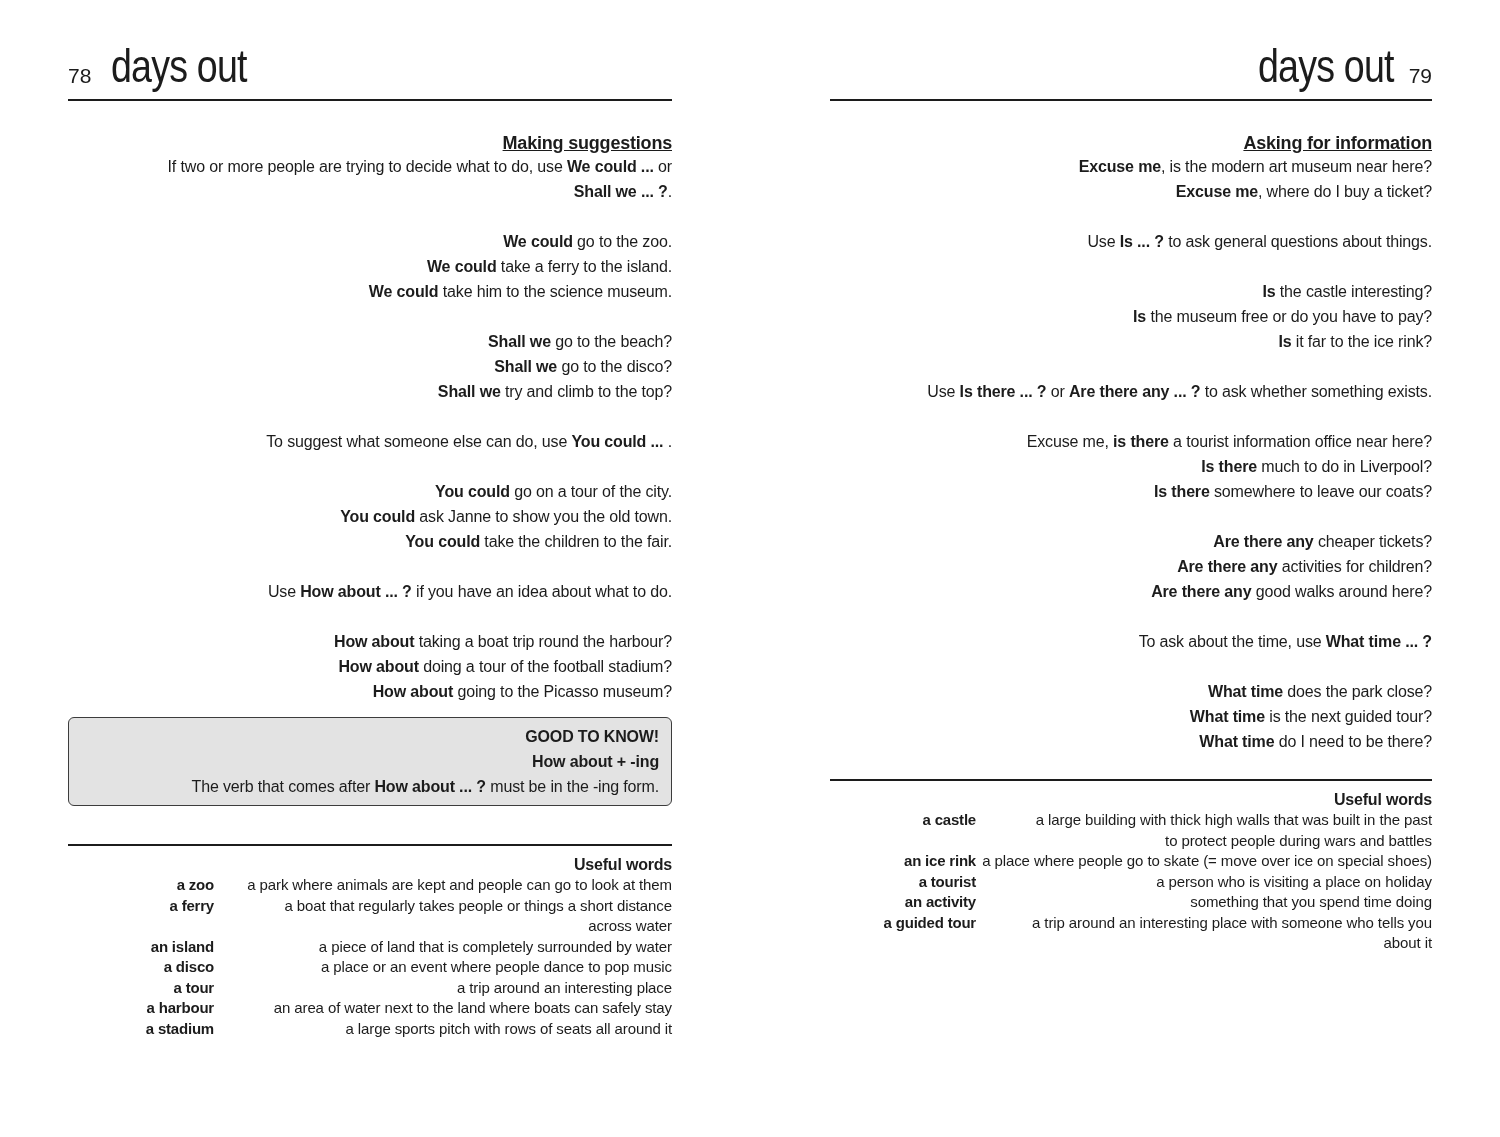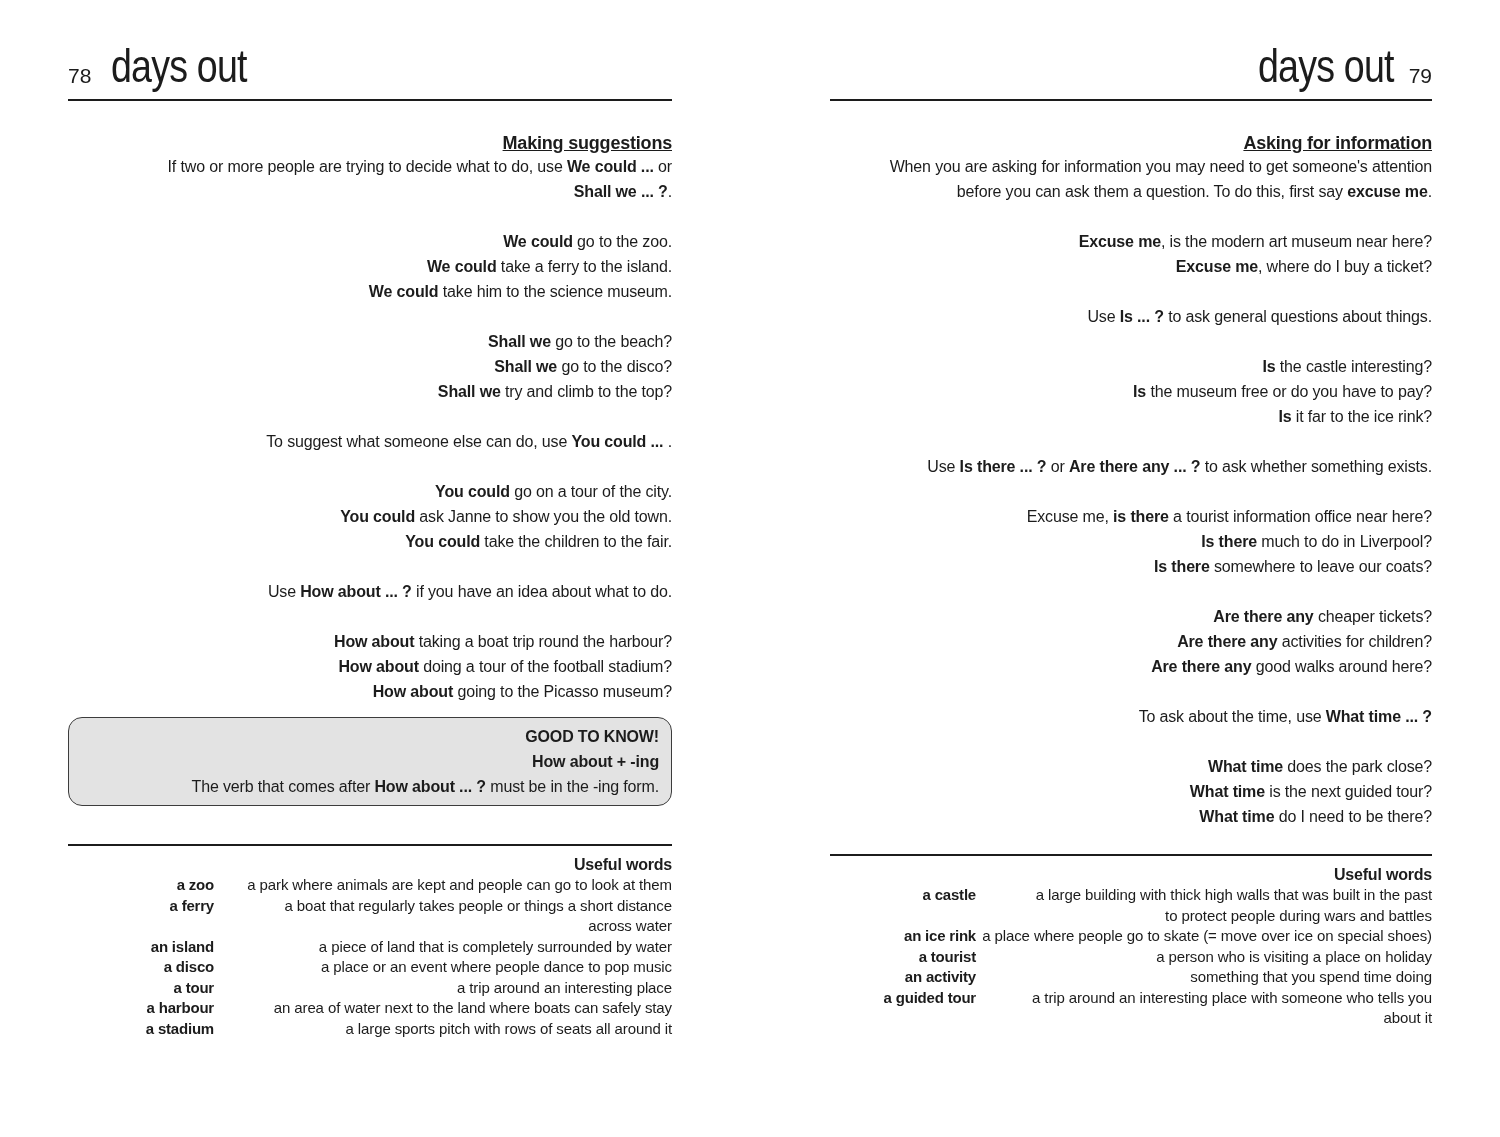--- a/index.html
+++ b/index.html
@@ -37,21 +37,21 @@
 
   .flow { font-size: 16px; letter-spacing: -0.15px; }
   .line { line-height: 25px; white-space: nowrap; }
   .line b { font-weight: 700; }
   .block { margin-bottom: 25px; }
   .block-examples { padding-left: 60px; }
 
   .block-note {
     background: var(--note-box-bg, #e3e3e3);
     border: 1.5px solid var(--note-box-border, #3c3c3c);
-    border-radius: 14px;
+    border-radius: 6px;
     padding: 6px 12px 6px 58px;
     margin: -12px 0 38px 0;
   }
 
   .block-words {
     border-top: 2px solid var(--rule, #1c1c1c);
     font-size: 15px; letter-spacing: -0.1px;
     margin-bottom: 0;
   }
   .words-heading { font-size: 16px; font-weight: 700; padding-top: 8px; line-height: 21px; letter-spacing: -0.2px; }
@@ -157,24 +157,20 @@
       </div>
   </section>
 
   <section class="page page-right">
     <header class="page-header">
       <span class="running-head">days out</span>
       <span class="page-num">79</span>
     </header>
     <h2 class="section-title">Asking for information</h2>
     <div class="flow">
-        <div class="block block-paragraph">
-          <div class="line"><span>When you are asking for information you may need to get someone's attention</span></div>
-          <div class="line"><span>before you can ask them a question. To do this, first say </span><b>excuse me</b><span>.</span></div>
-        </div>
         <div class="block block-examples">
           <div class="line"><b>Excuse me</b><span>, is the modern art museum near here?</span></div>
           <div class="line"><b>Excuse me</b><span>, where do I buy a ticket?</span></div>
         </div>
         <div class="block block-paragraph">
           <div class="line"><span>Use </span><b>Is ... ?</b><span> to ask general questions about things.</span></div>
         </div>
         <div class="block block-examples">
           <div class="line"><b>Is</b><span> the castle interesting?</span></div>
           <div class="line"><b>Is</b><span> the museum free or do you have to pay?</span></div>

